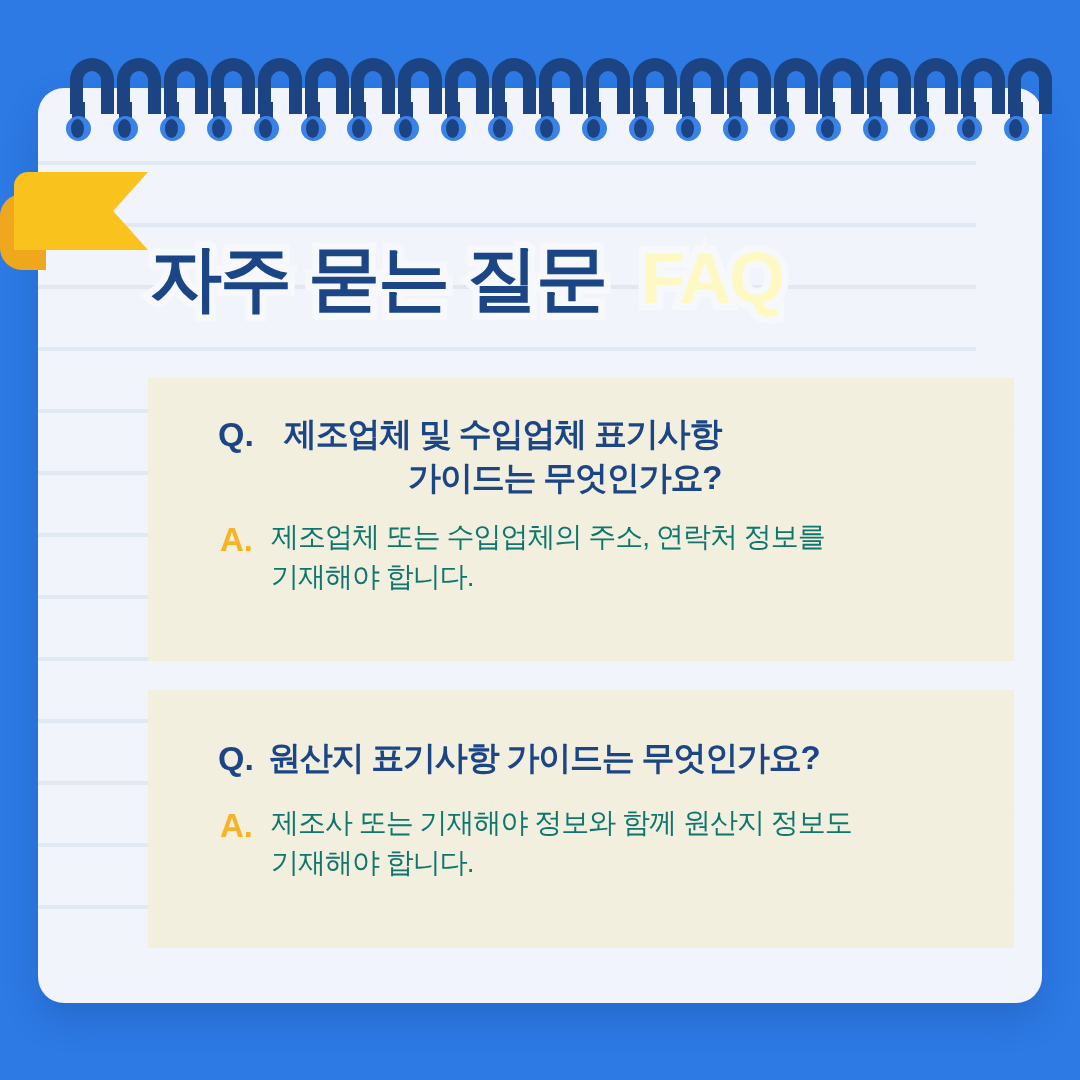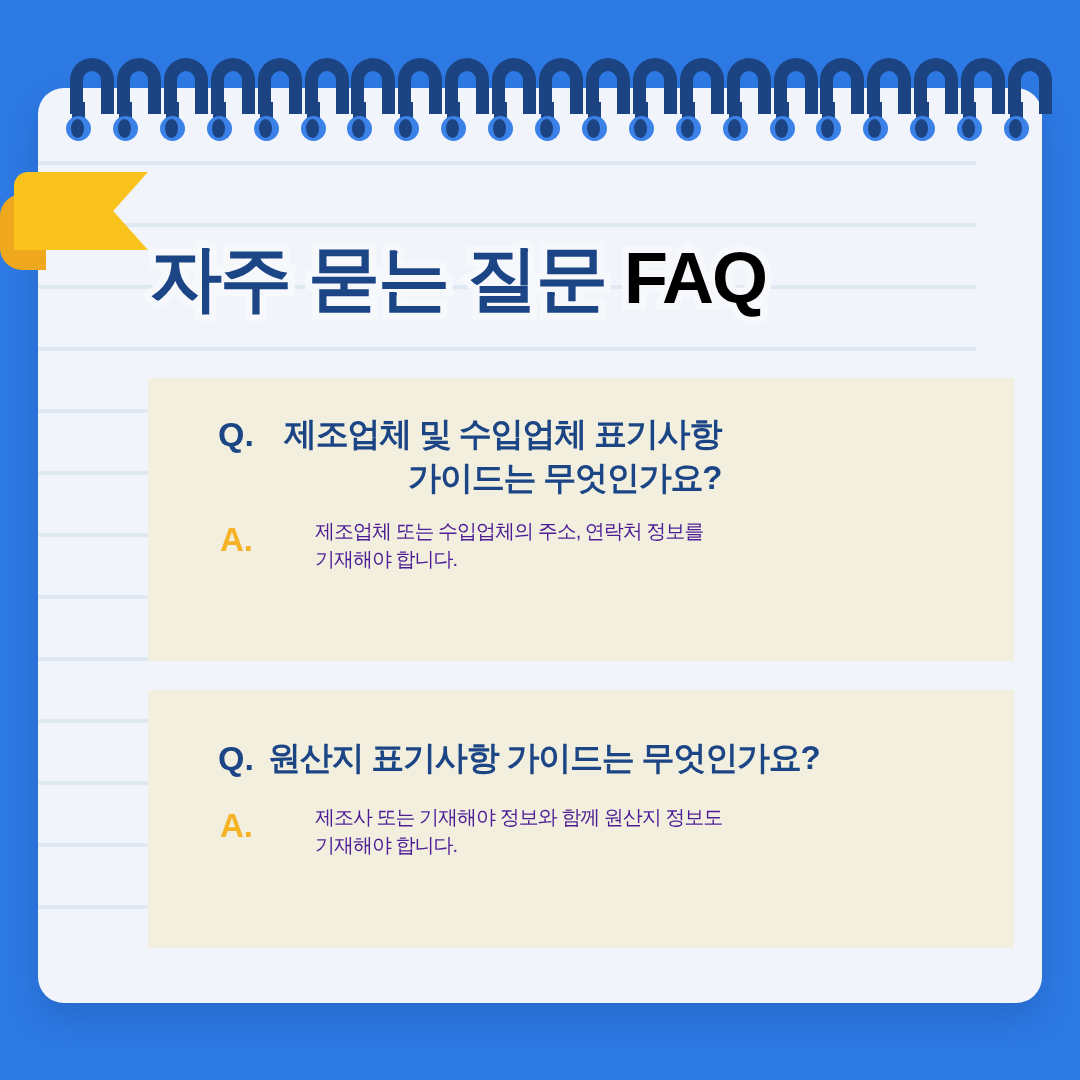--- a/index.html
+++ b/index.html
@@ -90,21 +90,21 @@
     display:flex; align-items:center;
     font-size:72px;
     font-weight:bold;
     letter-spacing:-2px;
     line-height:1;
     white-space:nowrap;
     -webkit-text-stroke:14px #f6f8fc;
     paint-order:stroke fill;
   }
   #title .ko { color:#1b4585; }
-  #title .faq { color:#000000; margin-left:18px;text-align:right; }
+  #title .faq { color:#fef9c3; margin-left:35px;text-align:right; }
 
   
   .card {
     position:absolute;
     left:110px;
     width:866px;
     background:#f2efdf;
     -webkit-mask-image:
       radial-gradient(circle 9px at 0 6px, transparent 98%, #000 100%),
       linear-gradient(#000,#000);
@@ -154,25 +154,24 @@
     text-align:right;
   }
   .a-row { display:flex; align-items:flex-start; }
   .a-mark {
     color:#f5b325;
     font-size:33px; font-weight:bold;
     line-height:1.4;
     flex:0 0 auto;
   }
   .a-text {
-    color:#4c1d95;
-    font-size:20px; font-weight:normal;
+    color:#0f766e;
+    font-size:28px; font-weight:normal;
     line-height:1.42;
     letter-spacing:-1px;
-    margin-left:44px;
   }
 </style>
 </head>
 <body>
 
 <div id="stage">
 
   <div id="paper">
     <div id="rules">
         <div class="rule" style="top: 73px;"></div>

